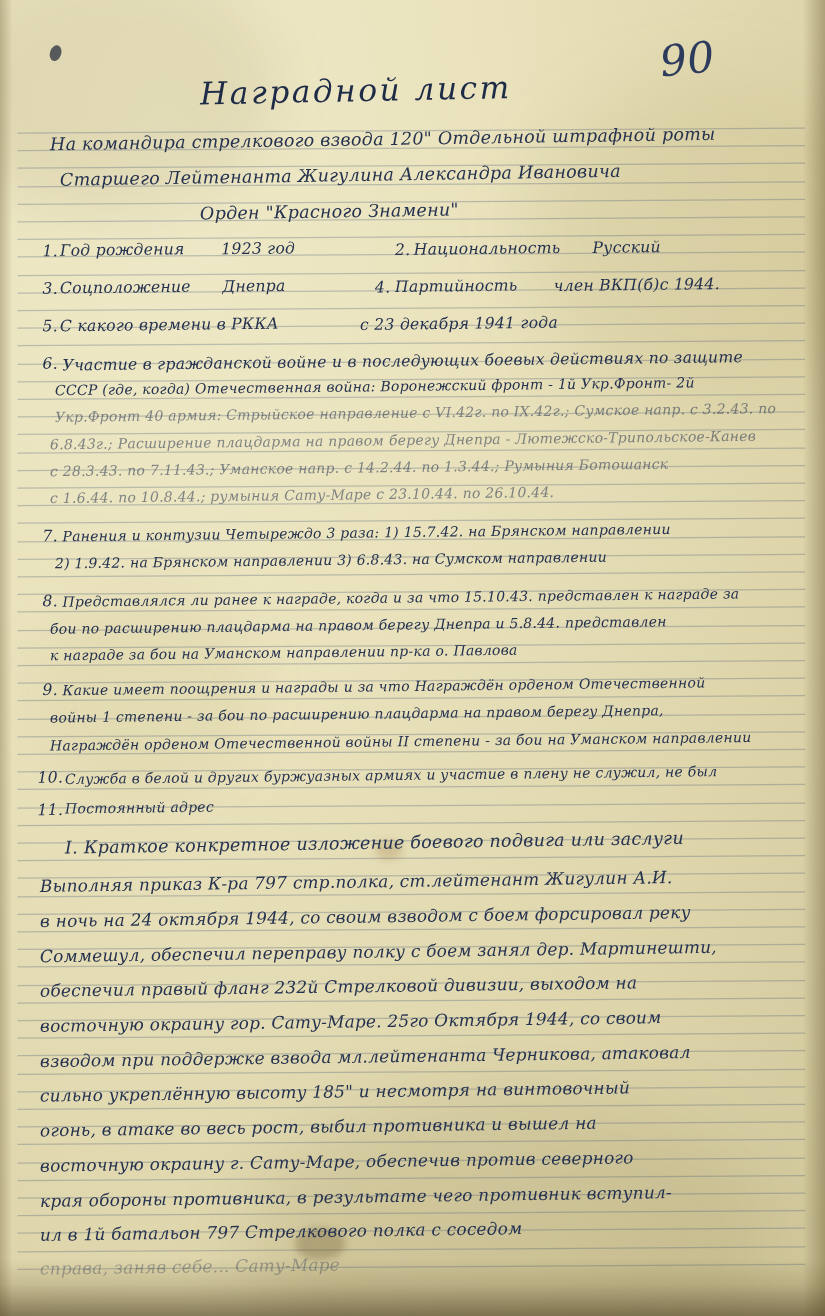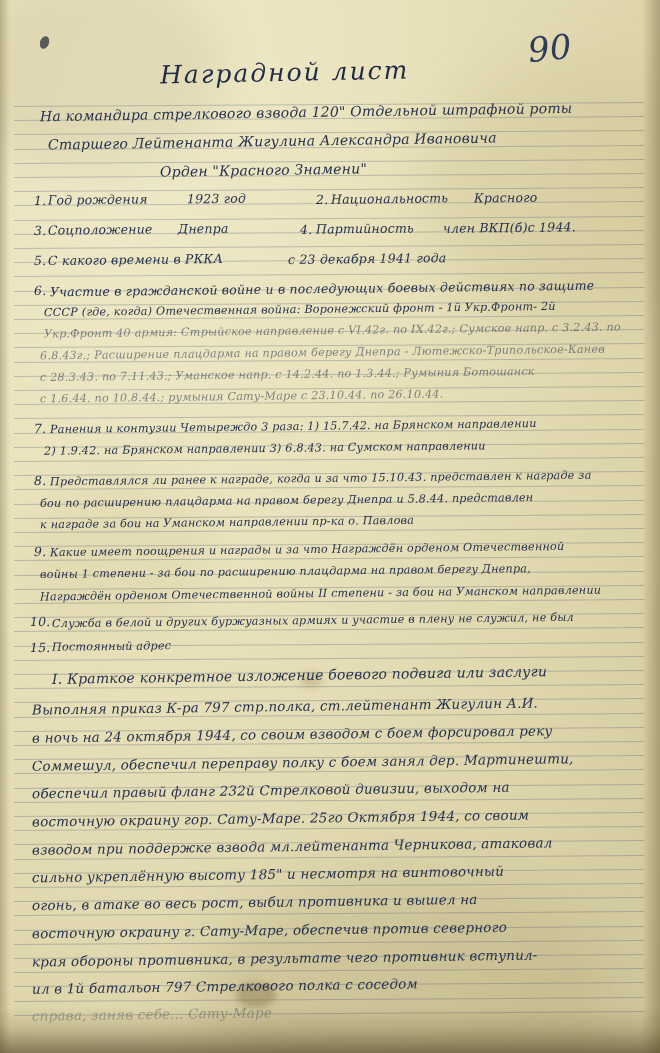--- a/index.html
+++ b/index.html
@@ -168,24 +168,24 @@
   <div class="hand pageno" style="left:528px;top:28px;">90</div>
 
   <div class="hand title" style="left:160px;top:58px;">Наградной лист</div>
 
   <div class="hand ln-lg" style="left:40px;top:104px;">На командира стрелкового взвода 120" Отдельной штрафной роты</div>
   <div class="hand ln-lg" style="left:48px;top:133px;">Старшего Лейтенанта  Жигулина Александра Ивановича</div>
   <div class="hand ln-lg" style="left:160px;top:162px;">Орден "Красного Знамени"</div>
 
   <div class="hand ln" style="left:34px;top:193px;">1.</div>
   <div class="hand ln" style="left:48px;top:192px;">Год рождения</div>
-  <div class="hand ln" style="left:187px;top:191px;">1923 год</div>
+  <div class="hand ln" style="left:177px;top:191px;">1923 год</div>
   <div class="hand ln" style="left:316px;top:192px;">2.</div>
   <div class="hand ln" style="left:331px;top:191px;">Национальность</div>
-  <div class="hand ln" style="left:474px;top:190px;">Красного</div>
+  <div class="hand ln" style="left:474px;top:190px;">Русский</div>
 
   <div class="hand ln" style="left:34px;top:223px;">3.</div>
   <div class="hand ln" style="left:48px;top:222px;">Соцположение</div>
   <div class="hand ln" style="left:178px;top:221px;">Днепра</div>
   <div class="hand ln" style="left:300px;top:222px;">4.</div>
   <div class="hand ln" style="left:316px;top:221px;">Партийность</div>
   <div class="hand ln" style="left:443px;top:220px;">член ВКП(б)с 1944.</div>
 
   <div class="hand ln" style="left:34px;top:253px;">5.</div>
   <div class="hand ln" style="left:48px;top:252px;">С какого времени в РККА</div>
@@ -209,21 +209,21 @@
   <div class="hand ln-sm" style="left:40px;top:516px;">к награде за бои на Уманском направлении пр-ка о. Павлова</div>
 
   <div class="hand ln" style="left:34px;top:544px;">9.</div>
   <div class="hand ln-sm" style="left:50px;top:543px;">Какие имеет поощрения и награды и за что Награждён орденом Отечественной</div>
   <div class="hand ln-sm" style="left:40px;top:565px;">войны 1 степени - за бои по расширению плацдарма на правом берегу Днепра,</div>
   <div class="hand ln-sm" style="left:40px;top:587px;">Награждён орденом Отечественной войны II степени - за бои на Уманском направлении</div>
 
   <div class="hand ln" style="left:30px;top:614px;">10.</div>
   <div class="hand ln-sm" style="left:52px;top:614px;">Служба в белой и других буржуазных армиях и участие в плену не служил, не был</div>
 
-  <div class="hand ln" style="left:30px;top:640px;">15.</div>
+  <div class="hand ln" style="left:30px;top:640px;">11.</div>
   <div class="hand ln-sm" style="left:52px;top:640px;">Постоянный адрес</div>
 
   <div class="hand ln-lg" style="left:52px;top:667px;">I. Краткое конкретное изложение боевого подвига или заслуги</div>
 
   <div class="hand body-ln" style="left:32px;top:698px;">Выполняя приказ К-ра 797 стр.полка, ст.лейтенант Жигулин А.И.</div>
   <div class="hand body-ln" style="left:32px;top:726px;">в ночь на 24 октября 1944, со своим взводом с боем форсировал реку</div>
   <div class="hand body-ln" style="left:32px;top:754px;">Соммешул, обеспечил переправу полку с боем занял дер. Мартинешти,</div>
   <div class="hand body-ln" style="left:32px;top:782px;">обеспечил правый фланг 232й Стрелковой дивизии, выходом на</div>
   <div class="hand body-ln" style="left:32px;top:810px;">восточную окраину гор. Сату-Маре. 25го Октября 1944, со своим</div>
   <div class="hand body-ln" style="left:32px;top:838px;">взводом при поддержке взвода мл.лейтенанта Черникова, атаковал</div>

